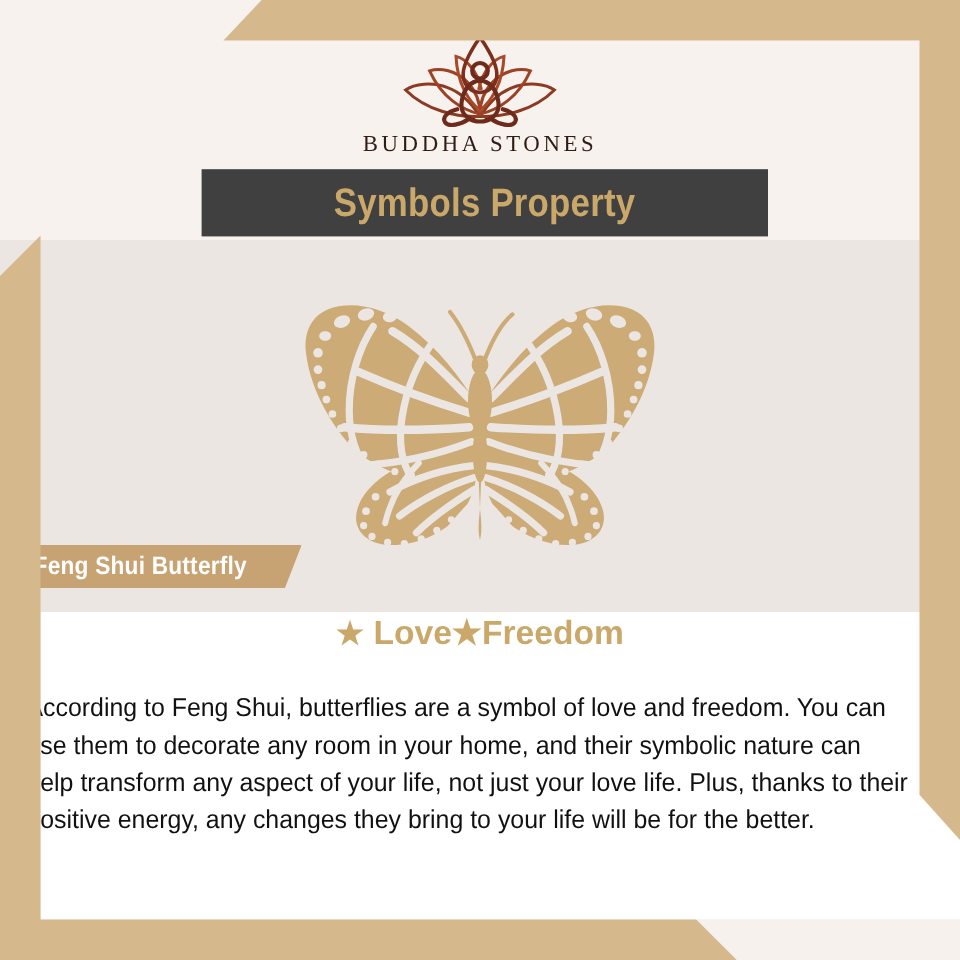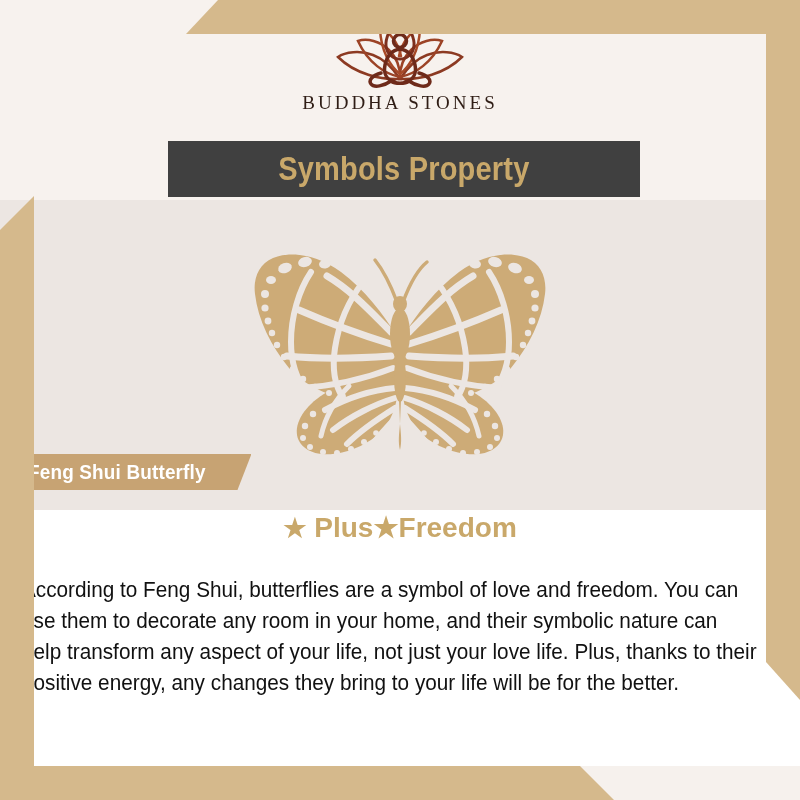--- a/index.html
+++ b/index.html
@@ -51,21 +51,21 @@
     position:absolute;left:0;top:200px;width:800px;height:310px;
     background:#ece6e2;z-index:1;
   }
   .panel-card{
     position:absolute;left:34px;top:510px;width:766px;height:256px;
     background:#ffffff;z-index:2;
   }
 
   
   .logo-wrap{
-    position:absolute;left:0;top:4px;width:800px;
+    position:absolute;left:0;top:22px;width:800px;
     display:flex;flex-direction:column;align-items:center;z-index:3;
   }
   .logo-mark{width:150px;height:84px;display:block;}
   .logo-word{
     margin-top:4px;
     font-family:"Liberation Serif",serif;
     font-size:19px;
     letter-spacing:3px;
     color:#2f1d15;
     white-space:nowrap;
@@ -282,18 +282,18 @@
         <path d="M188 74 C194 58 202 42 212 34"></path>
       </g>
     </svg>
   </div>
 
   <div class="tag">
     <span class="tag-text">Feng Shui Butterfly</span>
   </div>
 
   <div class="subhead">
-    <span class="star">★</span><span> Plus★Freedom</span>
+    <span class="star">★</span><span> Love★Freedom</span>
   </div>
 
   <p class="body-text">According to Feng Shui, butterflies are a symbol of love and freedom. You can use them to decorate any room in your home, and their symbolic nature can help transform any aspect of your life, not just your love life. Plus, thanks to their positive energy, any changes they bring to your life will be for the better.</p>
 
 </div>
 
 </body></html>

